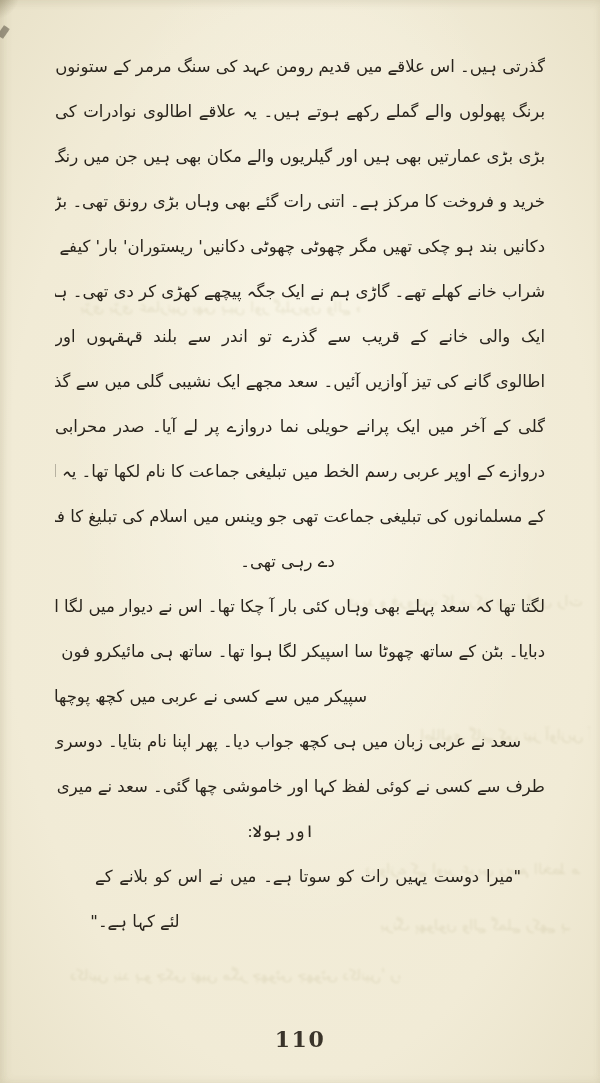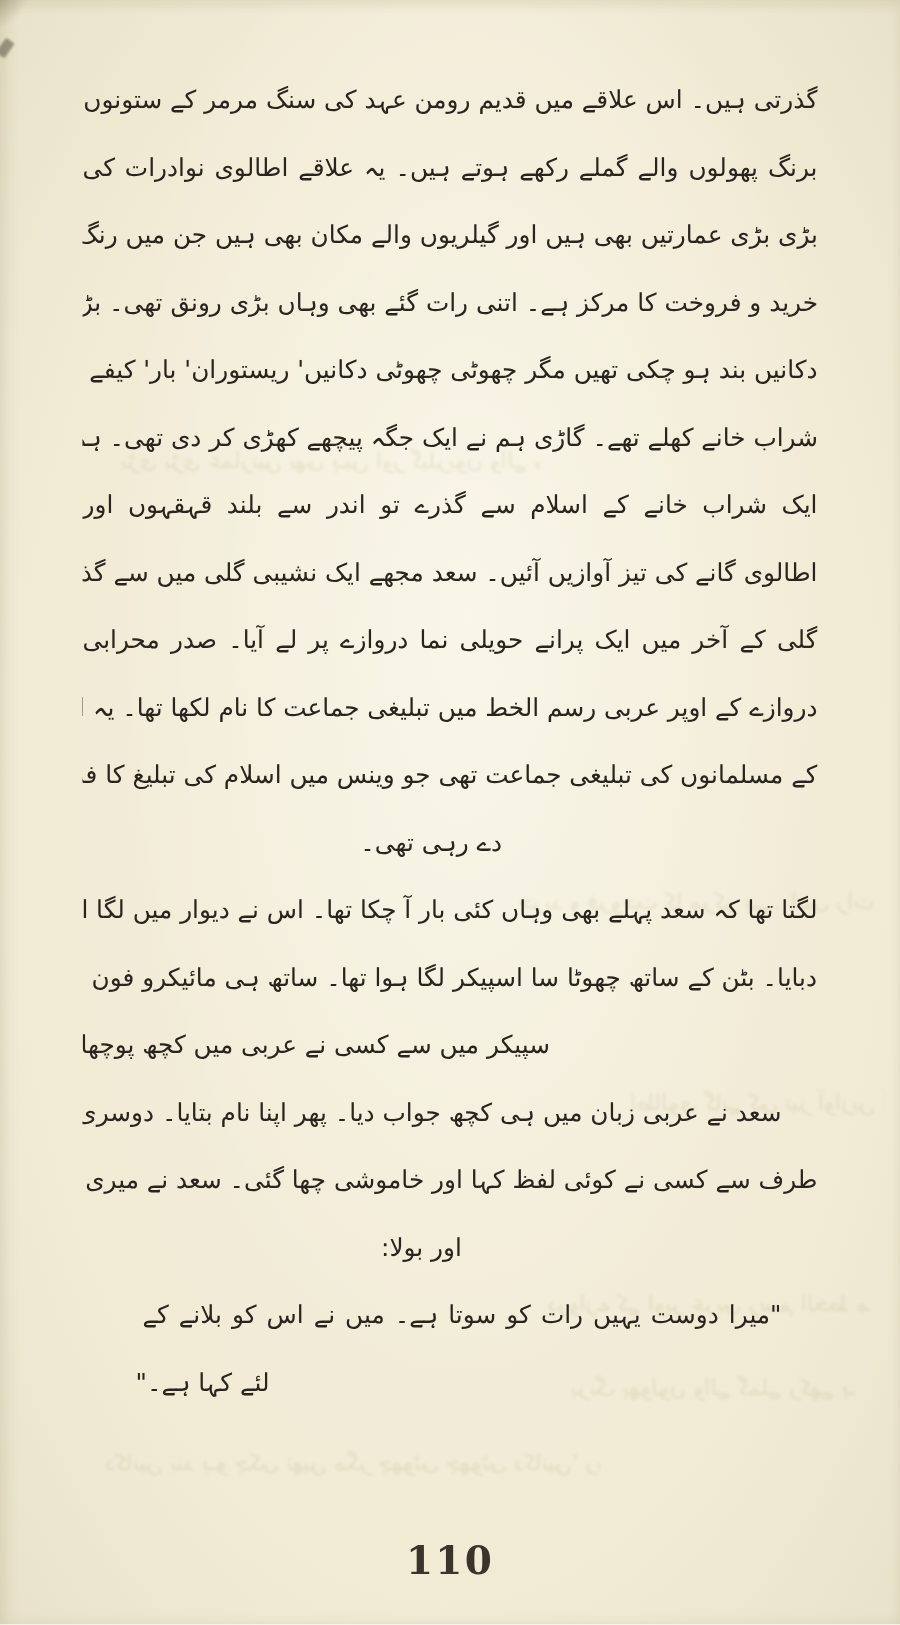--- a/index.html
+++ b/index.html
@@ -25,28 +25,28 @@
     letter-spacing:-0.2px;
     white-space:nowrap;
     overflow:hidden;
     text-align:center;
   }
   .full{ text-align:justify; text-align-last:justify; }
   .last-right{ padding-right:25px; }
   .indent{ padding-right:24px; text-align:justify; text-align-last:justify; }
   .indent-short{ padding-right:24px; padding-left:14px; text-align:justify; text-align-last:justify; }
   .short-center-left{ padding-right:178px; padding-left:52px; text-align:justify; text-align-last:justify; }
-  .colon-line{ padding-right:38px; }
+  .colon-line{ padding-right:38px;font-family:Liberation Serif, serif; }
   .quote-start{ padding-right:24px; padding-left:40px; text-align:justify; text-align-last:justify; }
   .quote-end{ padding-right:330px; }
   .page-number{
     position:absolute; top:1026px; left:0; width:100%;
     text-align:center;
     font-family:"DejaVu Serif", serif;
-    font-weight:700; font-size:26px; letter-spacing:1.5px;
+    font-weight:700; font-size:22px; letter-spacing:1.5px;
     color:#3a342a;
   }
   .ghost{
     position:absolute;
     direction:rtl;
     white-space:nowrap; overflow:hidden;
     font-size:15px; line-height:22px; height:22px;
     color:#9a915c;
     opacity:.16;
     filter:blur(1.2px);
@@ -82,21 +82,21 @@
   <div class="ghost" style="top:914px; right:30px; width:190px;">برنگ پھولوں والے گملے رکھے ہوتے ہیں۔ یہ علاقے اطالوی نوادرات کی</div>
   <div class="ghost" style="top:964px; left:70px; width:330px;">دکانیں بند ہو چکی تھیں مگر چھوٹی چھوٹی دکانیں' ریستوران' بار' کیفے اور</div>
 
   <div class="text-block">
     <div class="line full">گذرتی ہیں۔ اس علاقے میں قدیم رومن عہد کی سنگ مرمر کے ستونوں والی</div>
     <div class="line full">برنگ پھولوں والے گملے رکھے ہوتے ہیں۔ یہ علاقے اطالوی نوادرات کی</div>
     <div class="line full">بڑی بڑی عمارتیں بھی ہیں اور گیلریوں والے مکان بھی ہیں جن میں رنگ</div>
     <div class="line full">خرید و فروخت کا مرکز ہے۔ اتنی رات گئے بھی وہاں بڑی رونق تھی۔ بڑی</div>
     <div class="line full">دکانیں بند ہو چکی تھیں مگر چھوٹی چھوٹی دکانیں' ریستوران' بار' کیفے اور</div>
     <div class="line full">شراب خانے کھلے تھے۔ گاڑی ہم نے ایک جگہ پیچھے کھڑی کر دی تھی۔ ہم</div>
-    <div class="line full">ایک شراب خانے کے اسلام سے گذرے تو اندر سے بلند قہقہوں اور</div>
+    <div class="line full">ایک والی خانے کے قریب سے گذرے تو اندر سے بلند قہقہوں اور</div>
     <div class="line full">اطالوی گانے کی تیز آوازیں آئیں۔ سعد مجھے ایک نشیبی گلی میں سے گذار کر</div>
     <div class="line full">گلی کے آخر میں ایک پرانے حویلی نما دروازے پر لے آیا۔ صدر محرابی</div>
     <div class="line full">دروازے کے اوپر عربی رسم الخط میں تبلیغی جماعت کا نام لکھا تھا۔ یہ الجزائر</div>
     <div class="line full">کے مسلمانوں کی تبلیغی جماعت تھی جو وینس میں اسلام کی تبلیغ کا فریضہ انجام</div>
     <div class="line last-right">دے رہی تھی۔</div>
     <div class="line full">لگتا تھا کہ سعد پہلے بھی وہاں کئی بار آ چکا تھا۔ اس نے دیوار میں لگا ایک بٹن</div>
     <div class="line full">دبایا۔ بٹن کے ساتھ چھوٹا سا اسپیکر لگا ہوا تھا۔ ساتھ ہی مائیکرو فون بھی تھا۔</div>
     <div class="line short-center-left">سپیکر میں سے کسی نے عربی میں کچھ پوچھا۔</div>
     <div class="line indent">سعد نے عربی زبان میں ہی کچھ جواب دیا۔ پھر اپنا نام بتایا۔ دوسری</div>
     <div class="line full">طرف سے کسی نے کوئی لفظ کہا اور خاموشی چھا گئی۔ سعد نے میری طرف دیکھا</div>

